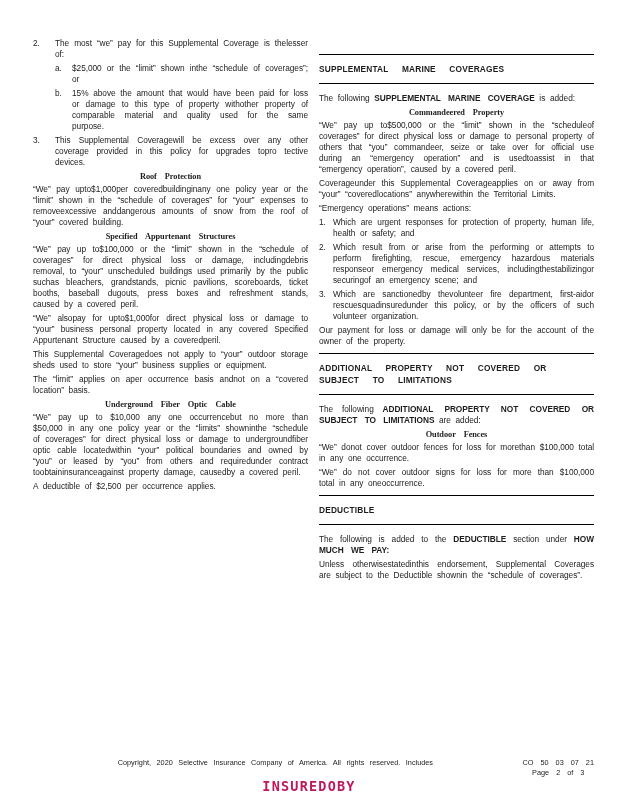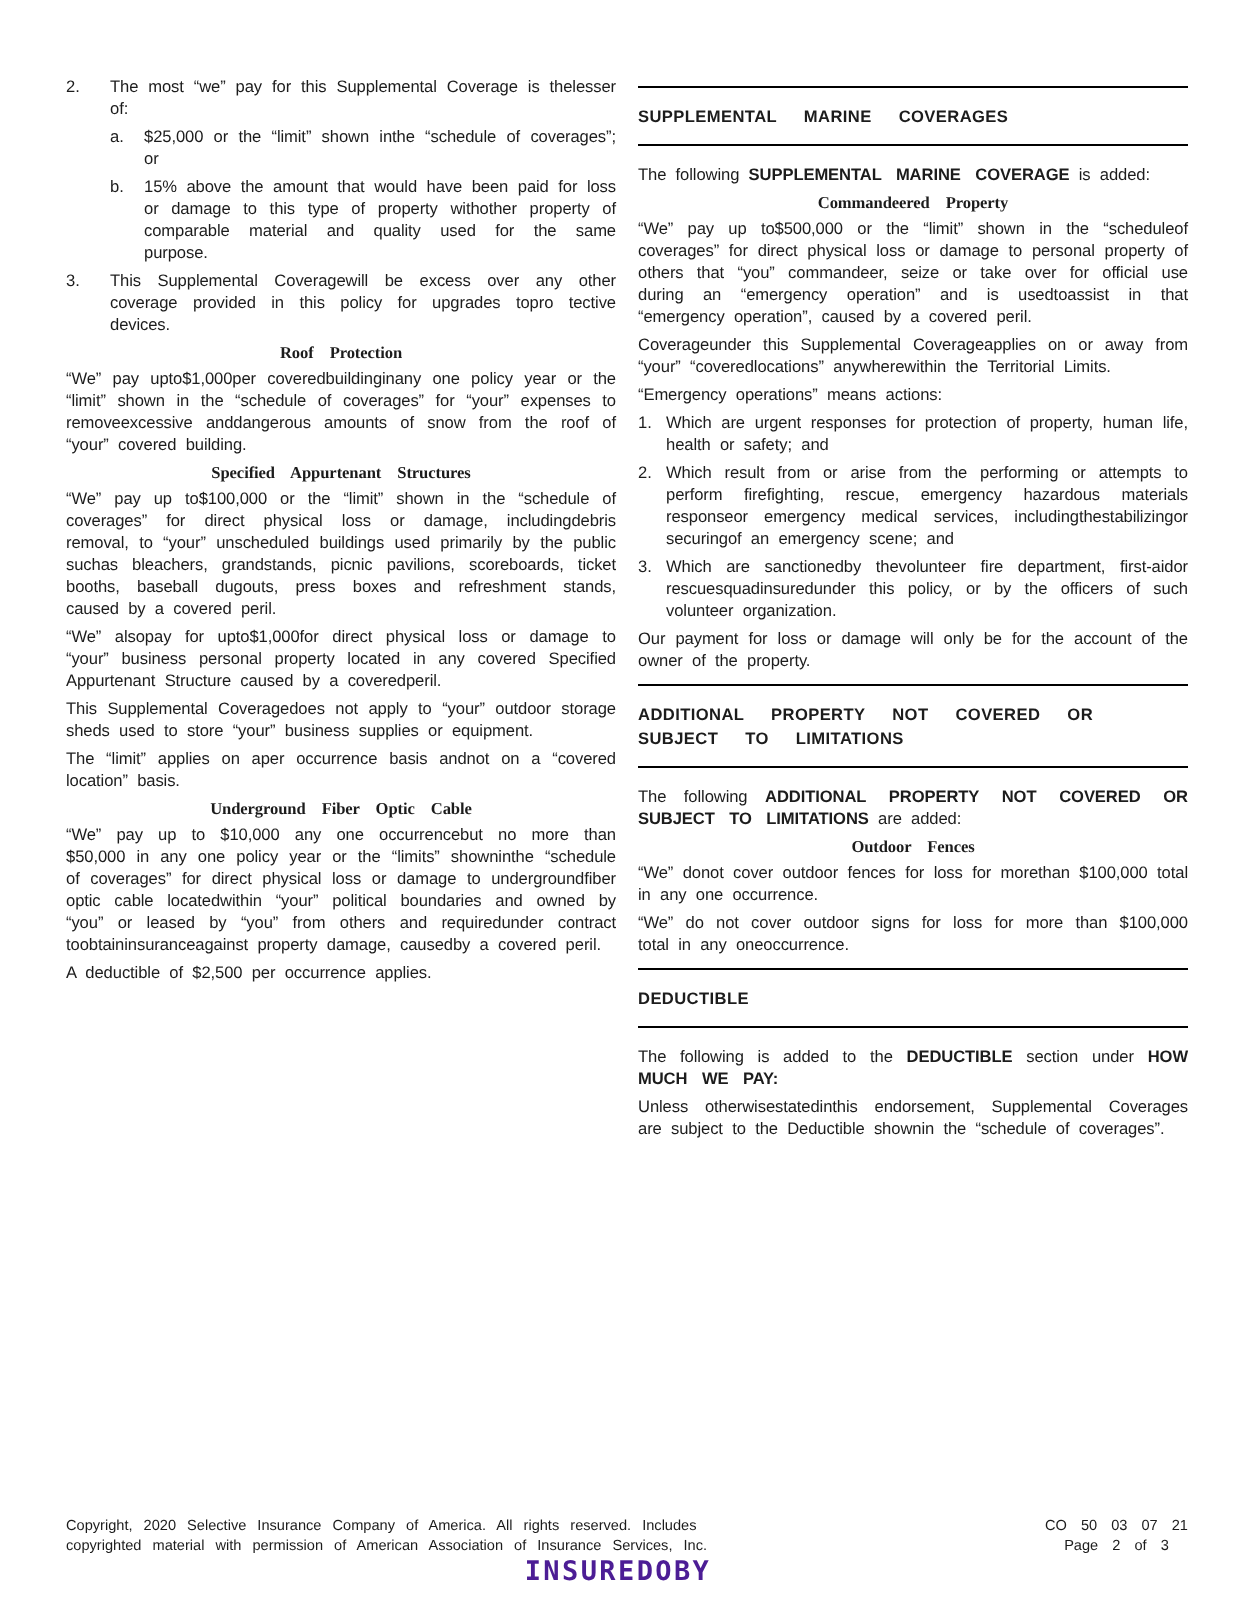--- a/index.html
+++ b/index.html
@@ -47,41 +47,41 @@
     border-top: 1px solid #000;
     border-bottom: 1px solid #000;
     padding: 8px 0;
     margin: 6px 0 9px 0;
     font-weight: bold;
     text-align: left;
     word-spacing: 11px;
     letter-spacing: 0.2px;
     line-height: 12px;
   }
-  .section.first { margin-top: 5px; }
+  .section.first { margin-top: 16px; }
   b { font-weight: bold; word-spacing: 5px; }
   .footer {
     position: absolute;
     left: 33px; right: 24px; bottom: 23px;
     display: flex;
     justify-content: space-between;
     font-size: 7.3px;
     line-height: 9.5px;
   }
-  .footer-left { width: 400px; word-spacing: 3.5px; }
+  .footer-left { width: 400px; word-spacing: 3.5px; text-align: right; }
   .footer-right { text-align: center; word-spacing: 5px; white-space: nowrap; }
   .stamp {
     position: absolute;
     left: 0; right: 0; bottom: 6px;
     text-align: center;
     font-family: "DejaVu Sans Mono", monospace;
     font-weight: bold;
     font-size: 13.5px;
     letter-spacing: 1.2px;
-    color: #4c1d95;
+    color: #be185d;
   }
 </style>
 </head>
 <body>
 
 <div class="page">
   <div class="columns">
 
     <div class="col">
       <div class="li">
@@ -139,21 +139,20 @@
       <p class="para">“We” do not cover outdoor signs for loss for more than $100,000 total in any oneoccurrence.</p>
       <div class="section">DEDUCTIBLE</div>
       <p class="para"><span>The following is added to the </span><b>DEDUCTIBLE</b><span> section under </span><b>HOW MUCH WE PAY:</b><span></span></p>
       <p class="para">Unless otherwisestatedinthis endorsement, Supplemental Coverages are subject to the Deductible shownin the “schedule of coverages”.</p>
     </div>
   </div>
 
   <div class="footer">
     <div class="footer-left">
       <div>Copyright, 2020 Selective Insurance Company of America. All rights reserved. Includes</div>
-      <div>copyrighted material with permission of American Association of Insurance Services, Inc.</div>
     </div>
     <div class="footer-right">
       <div>CO 50 03 07 21</div>
       <div>Page 2 of 3</div>
     </div>
   </div>
   <div class="stamp">INSUREDOBY</div>
 </div>
 
 </body></html>

